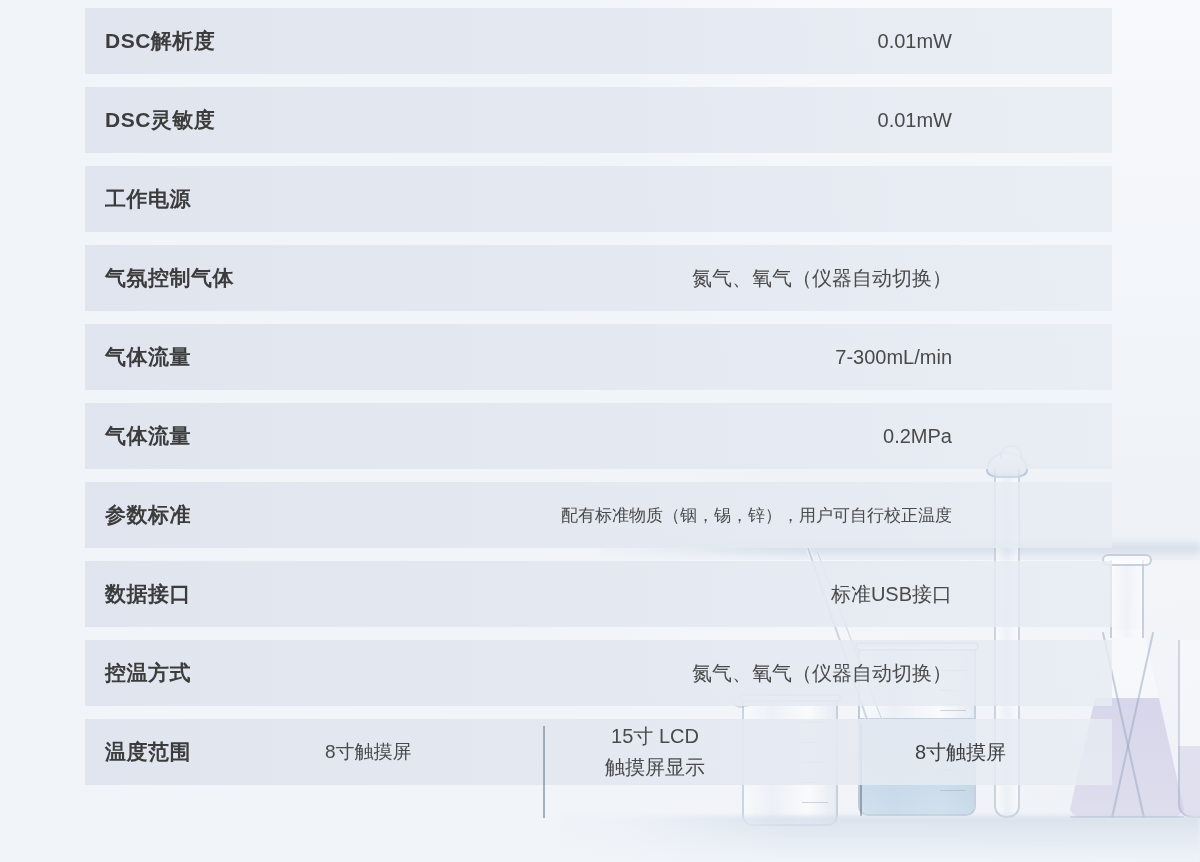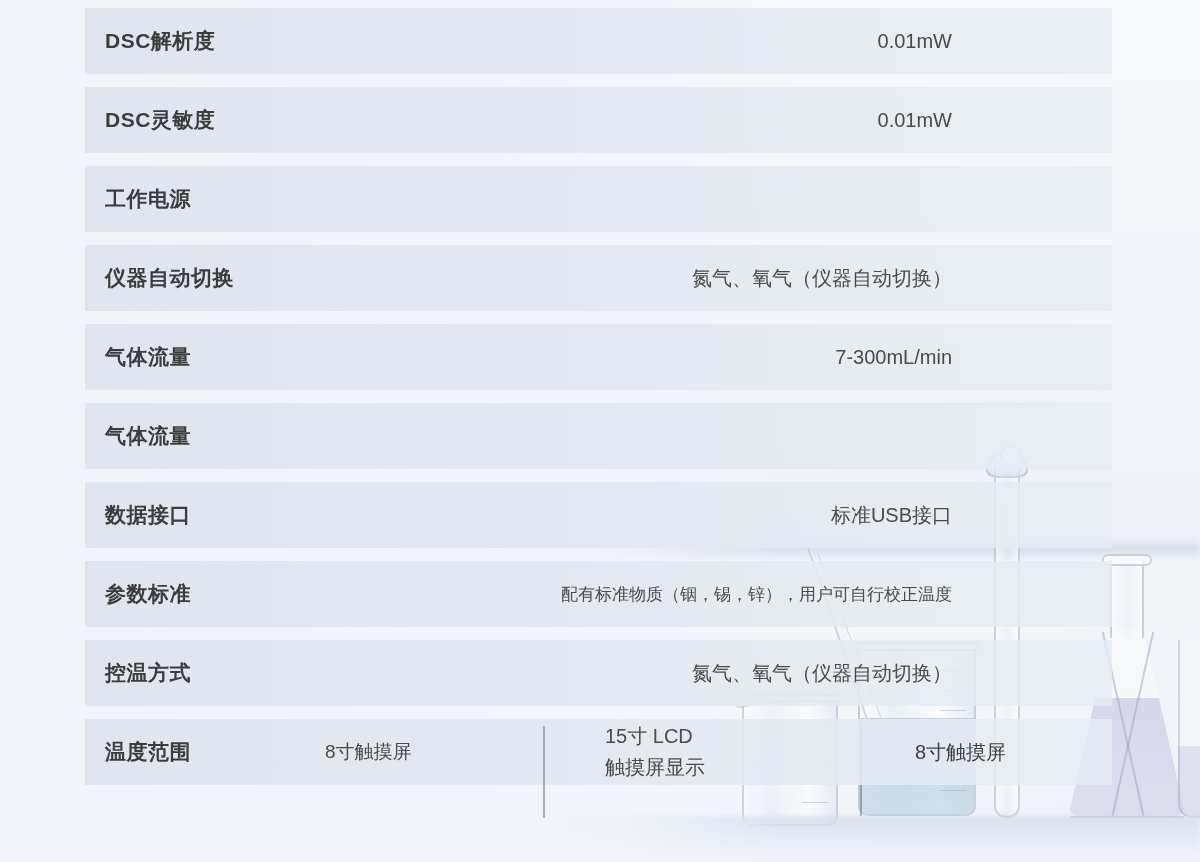--- a/index.html
+++ b/index.html
@@ -230,21 +230,21 @@
     font-size: 19px; color: #4a4a4a; white-space: nowrap;
   }
   .split-div {
     position: absolute; left: 228px; top: 7px;
     width: 2px; height: 92px;
     background: rgba(120,133,152,.62);
   }
   .split-b {
     position: absolute; left: 290px; top: 50%; transform: translateY(-50%);
     font-size: 20px; color: #4a4a4a; line-height: 1.55;
-    white-space: nowrap;
+    text-align: center; white-space: nowrap;
   }
   .split-c {
     position: absolute; left: 600px; top: 50%; transform: translateY(-50%);
     font-size: 20px; color: #3f3f3f; white-space: nowrap;
   }
 </style>
 </head>
 <body>
 
 <div id="page">
@@ -310,41 +310,42 @@
     <div class="spec-row">
       <div class="spec-label">DSC灵敏度</div>
       <div class="spec-value">0.01mW</div>
     </div>
 
     <div class="spec-row">
       <div class="spec-label">工作电源</div>
     </div>
 
     <div class="spec-row">
-      <div class="spec-label">仪器自动切换</div>
+      <div class="spec-label">气氛控制气体</div>
       <div class="spec-value">氮气、氧气（仪器自动切换）</div>
     </div>
 
     <div class="spec-row">
       <div class="spec-label">气体流量</div>
       <div class="spec-value">7-300mL/min</div>
     </div>
 
     <div class="spec-row">
       <div class="spec-label">气体流量</div>
+      <div class="spec-value">0.2MPa</div>
+    </div>
+
+    <div class="spec-row">
+      <div class="spec-label">参数标准</div>
+      <div class="spec-value sm">配有标准物质（铟，锡，锌），用户可自行校正温度</div>
     </div>
 
     <div class="spec-row">
       <div class="spec-label">数据接口</div>
       <div class="spec-value">标准USB接口</div>
-    </div>
-
-    <div class="spec-row">
-      <div class="spec-label">参数标准</div>
-      <div class="spec-value sm">配有标准物质（铟，锡，锌），用户可自行校正温度</div>
     </div>
 
     <div class="spec-row">
       <div class="spec-label">控温方式</div>
       <div class="spec-value">氮气、氧气（仪器自动切换）</div>
     </div>
 
     <div class="spec-row split">
       <div class="spec-label">温度范围</div>
       <div class="split-wrap">

